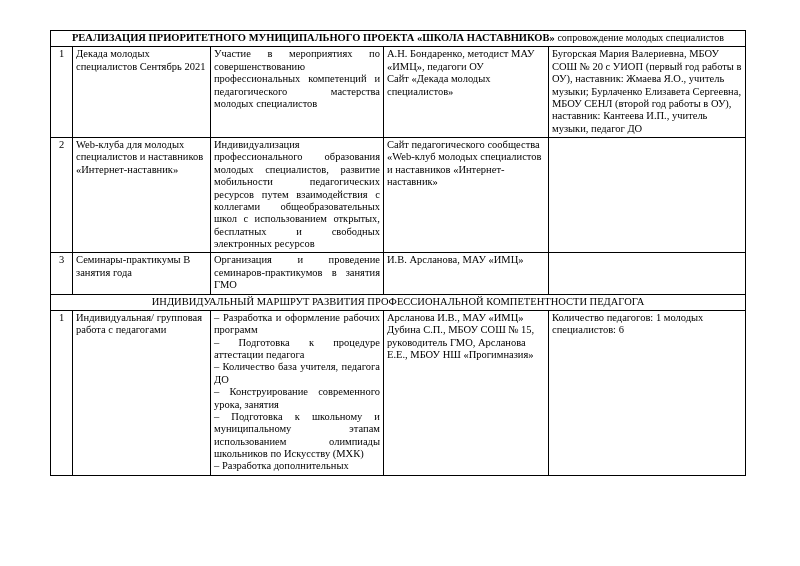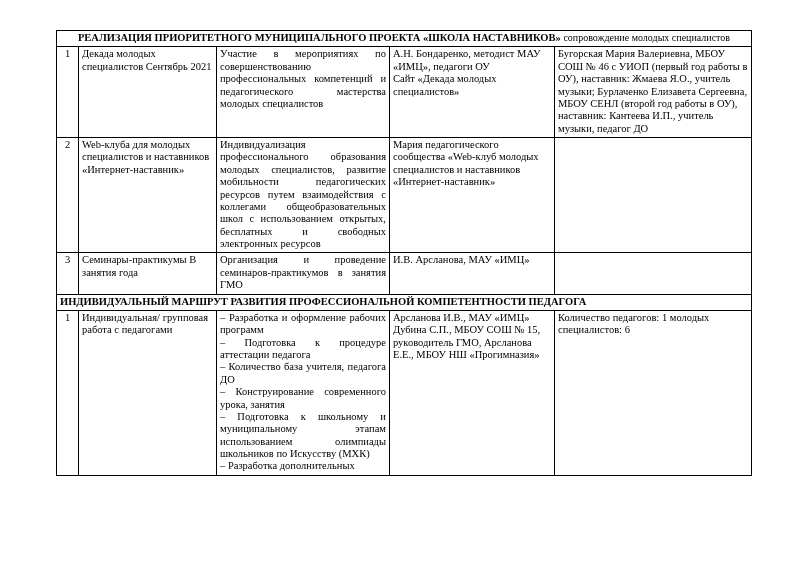--- a/index.html
+++ b/index.html
@@ -16,21 +16,21 @@
   }
   .page {
     position: relative;
     width: 800px;
     height: 566px;
     background: #ffffff;
     box-sizing: border-box;
   }
   .doc-table {
     position: absolute;
-    left: 56px;
+    left: 50px;
     top: 30px;
     width: 695px;
     border-collapse: collapse;
     table-layout: fixed;
   }
   .doc-table td {
     border: 1px solid #000000;
     vertical-align: top;
     padding: 1px 3px 2px 3px;
     font-size: 10.5px;
@@ -65,21 +65,22 @@
   }
   .c-justify {
     text-align: justify;
     text-justify: inter-word;
   }
   .c-left {
     text-align: left;
   }
   .list-item { display: block; }
   .section-head-cell {
-    font-weight: bold;
+    text-align: center;
+    font-weight: normal;
     font-size: 11.5px;
     line-height: 1.3;
     padding: 3px 4px 4px 4px;
   }
 </style>
 </head>
 <body>
 
 <div class="page">
 
@@ -101,28 +102,28 @@
       </tr>
 
       <tr>
         <td class="c-num-cell">1</td>
         <td class="c-center">Декада молодых специалистов Сентябрь 2021</td>
         <td class="c-justify">Участие в мероприятиях по совершенствованию профессиональных компетенций и педагогического мастерства молодых специалистов</td>
         <td class="c-center">
             <span class="list-item">А.Н. Бондаренко, методист МАУ «ИМЦ», педагоги ОУ</span>
             <span class="list-item">Сайт «Декада молодых специалистов»</span>
           </td>
-        <td class="c-left">Бугорская Мария Валериевна, МБОУ СОШ № 46 с УИОП (первый год работы в ОУ), наставник: Жмаева Я.О., учитель музыки; Бурлаченко Елизавета Сергеевна, МБОУ СЕНЛ (второй год работы в ОУ), наставник: Кантеева И.П., учитель музыки, педагог ДО</td>
+        <td class="c-left">Бугорская Мария Валериевна, МБОУ СОШ № 20 с УИОП (первый год работы в ОУ), наставник: Жмаева Я.О., учитель музыки; Бурлаченко Елизавета Сергеевна, МБОУ СЕНЛ (второй год работы в ОУ), наставник: Кантеева И.П., учитель музыки, педагог ДО</td>
       </tr>
 
       <tr>
         <td class="c-num-cell">2</td>
         <td class="c-center">Web-клуба для молодых специалистов и наставников «Интернет-наставник»</td>
         <td class="c-justify">Индивидуализация профессионального образования молодых специалистов, развитие мобильности педагогических ресурсов путем взаимодействия с коллегами общеобразовательных школ с использованием открытых, бесплатных и свободных электронных ресурсов</td>
-        <td class="c-center">Мария педагогического сообщества «Web-клуб молодых специалистов и наставников «Интернет-наставник»</td>
+        <td class="c-center">Сайт педагогического сообщества «Web-клуб молодых специалистов и наставников «Интернет-наставник»</td>
         <td class="c-left"></td>
       </tr>
 
       <tr>
         <td class="c-num-cell">3</td>
         <td class="c-center">Семинары-практикумы В занятия года</td>
         <td class="c-justify">Организация и проведение семинаров-практикумов в занятия ГМО</td>
         <td class="c-center">И.В. Арсланова, МАУ «ИМЦ»</td>
         <td class="c-left"></td>
       </tr>

